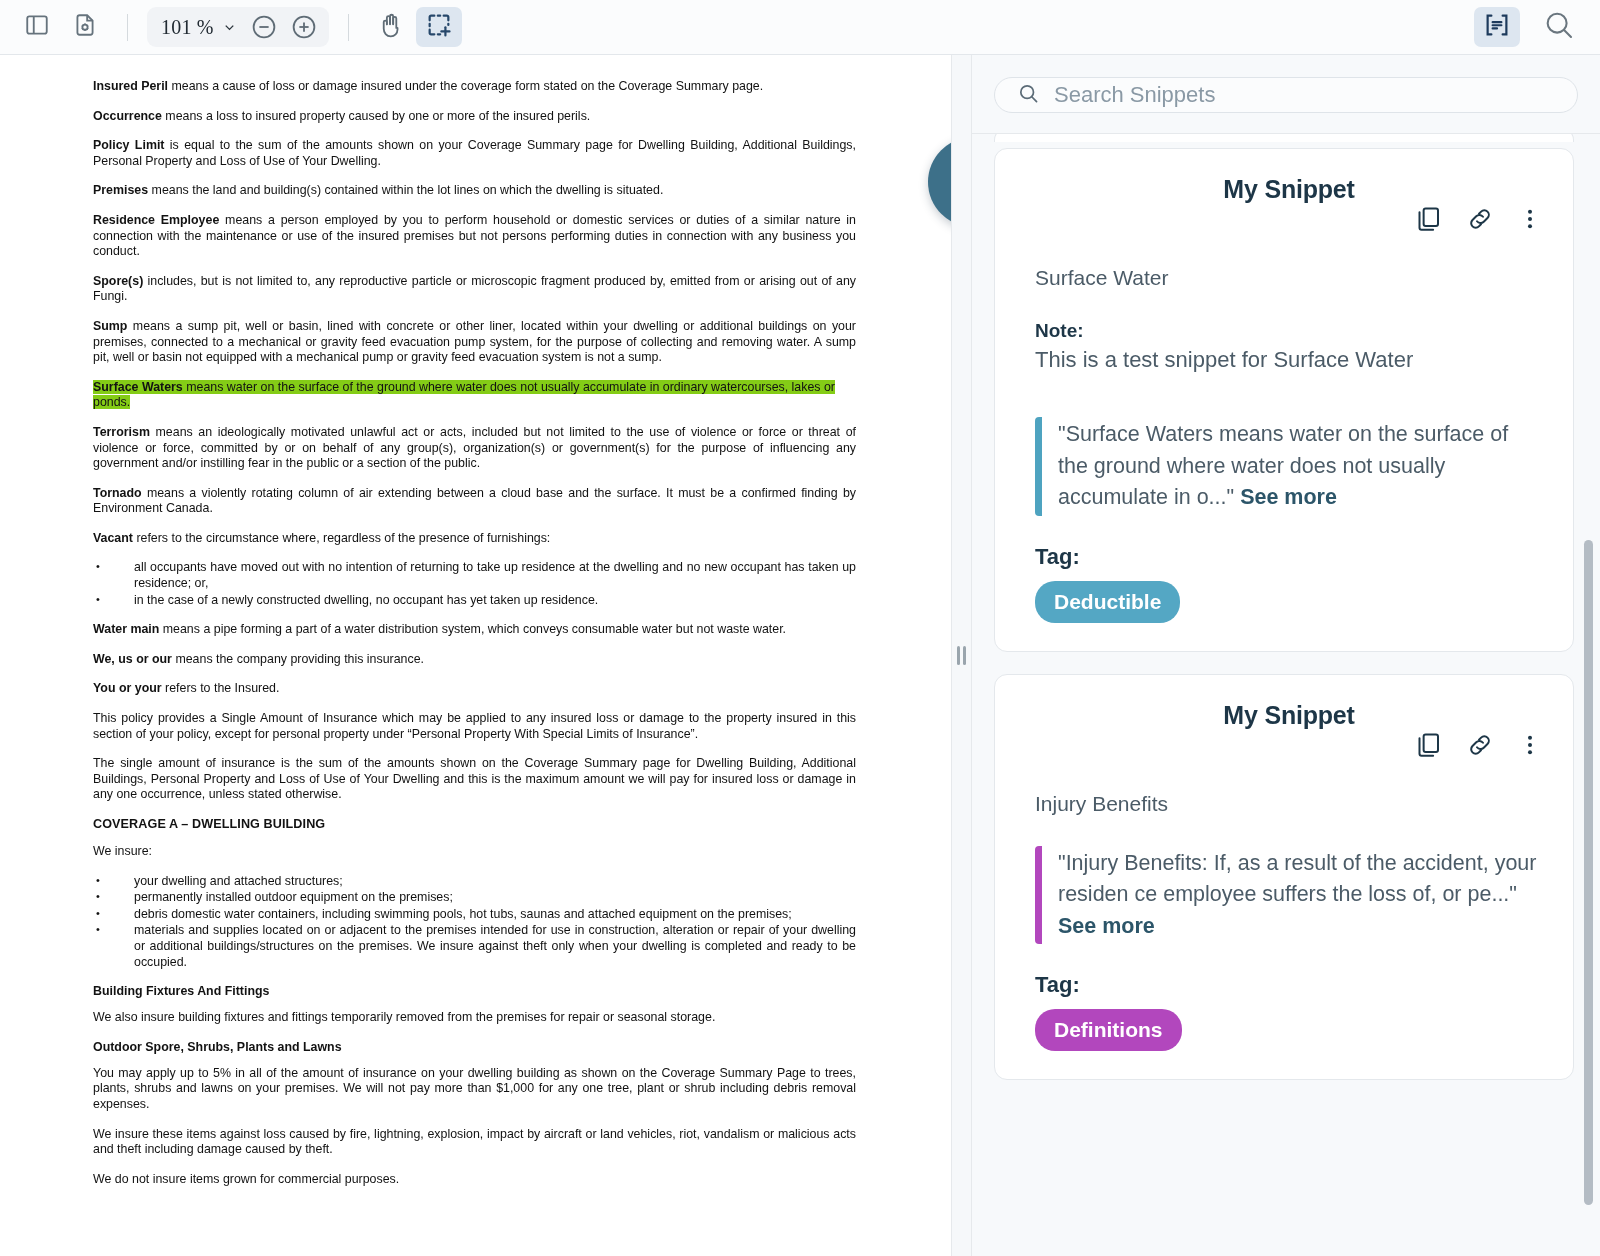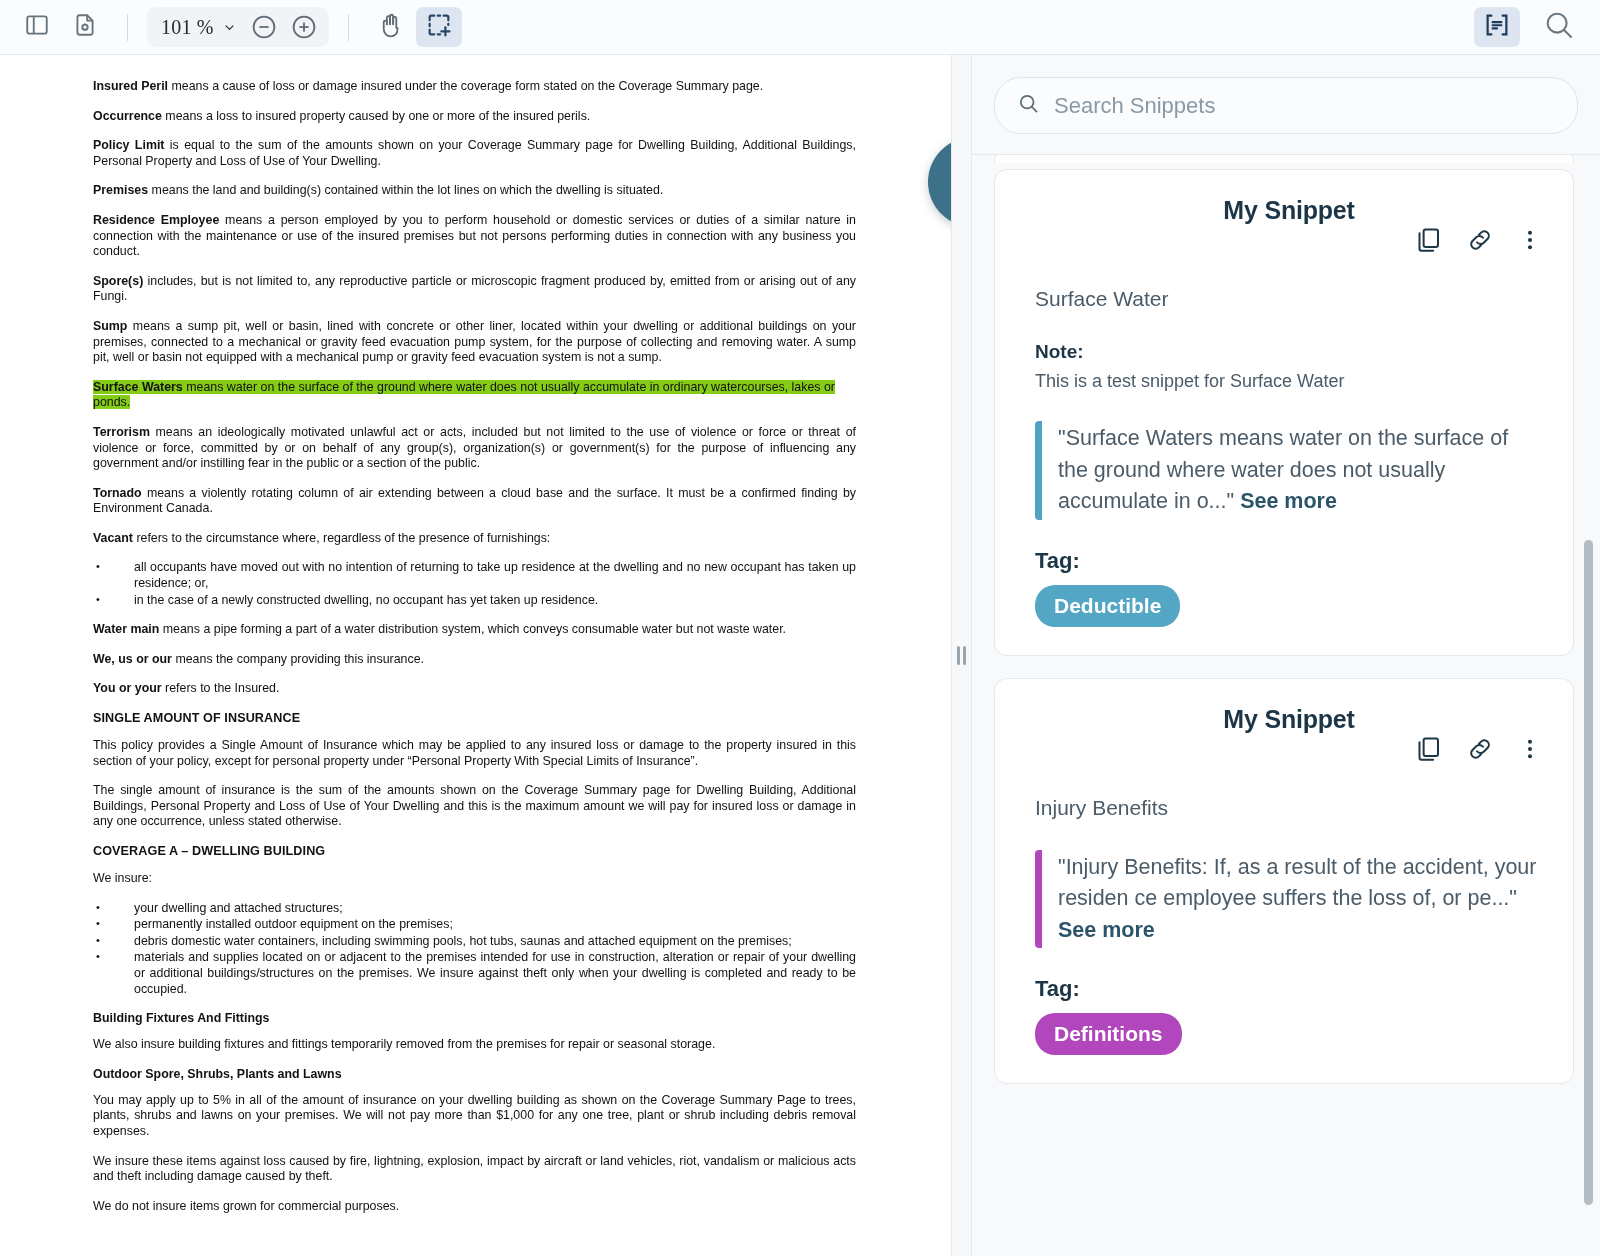--- a/index.html
+++ b/index.html
@@ -79,21 +79,21 @@
     display: flex; align-items: center; justify-content: center;
     border-right: 1px solid #e6e9ec;
   }
   .splitter-grip { display: flex; gap: 3px; }
   .splitter-grip i { width: 3px; height: 19px; background: #9aa5ad; border-radius: 2px; display:block;}
 
   
   .snip-pane { flex: 1; background: #f7f9fb; display: flex; flex-direction: column; min-width: 0; position: relative;}
   .snip-search-wrap { padding: 22px 22px 20px 22px; background: #f7f9fb; border-bottom: 1px solid #e6e9ec; }
   .snip-search {
-    display: flex; align-items: center; gap: 14px; height: 57px;
+    display: flex; align-items: center; gap: 14px; height: 36px;
     background: #fbfcfd; border: 1px solid #dfe4e9; border-radius: 27px;
     padding: 0 22px; cursor: text;
   }
   .snip-search input {
     flex: 1; border: none; outline: none; background: transparent;
     font-size: 22px; color: #2c3e4d; font-family: "Liberation Sans", sans-serif;
   }
   .snip-search input::placeholder { color: #8a99a5; }
 
   .snip-list { flex: 1; overflow: hidden; padding: 0 26px 0 22px; position: relative; }
@@ -105,21 +105,21 @@
   .snip-card {
     background: #ffffff; border: 1px solid #e4e8ec; border-radius: 13px;
     padding: 26px 30px 28px 40px; margin-bottom: 22px;
   }
   .snip-head { display: flex; align-items: center; margin-bottom: 28px; flex-direction: column; }
   .snip-title { font-size: 25px; font-weight: bold; color: #1d3647; letter-spacing: -.2px; }
   .snip-actions { margin-left: auto; display: flex; align-items: center; gap: 22px; }
   .icon-btn { cursor: pointer; display: flex; align-items: center; justify-content: center; }
   .snip-sub { font-size: 21px; color: #4b5b67; margin-bottom: 30px; }
   .snip-note-label { font-size: 19px; font-weight: bold; color: #1d3647; margin-bottom: 2px; }
-  .snip-note-body { font-size: 18px; color: #4b5b67; line-height: 32px; margin-bottom: 24px; }
+  .snip-note-body { font-size: 22px; color: #4b5b67; line-height: 32px; margin-bottom: 41px; }
   .snip-quote {
     border-left: 7px solid #4ea3c0; border-radius: 4px;
     padding: 2px 0 2px 16px; margin-bottom: 28px;
   }
   .snip-quote.purple { border-left-color: #b247bd; }
   .snip-quote p { font-size: 21.5px; color: #4b5b67; line-height: 31.5px; }
   .see-more { color: #2c5569; font-weight: bold; cursor: pointer; white-space: nowrap; }
   .tag-label { font-size: 22px; font-weight: bold; color: #1d3647; margin-bottom: 11px; }
   .tag-chip {
     display: inline-block; padding: 9px 19px; border-radius: 20px;
@@ -255,21 +255,20 @@
           <p><span class=""><b>Terrorism</b> means an ideologically motivated unlawful act or acts, included but not limited to the use of violence or force or threat of violence or force, committed by or on behalf of any group(s), organization(s) or government(s) for the purpose of influencing any government and/or instilling fear in the public or a section of the public.</span></p>
           <p><span class=""><b>Tornado</b> means a violently rotating column of air extending between a cloud base and the surface. It must be a confirmed finding by Environment Canada.</span></p>
           <p><span class=""><b>Vacant</b> refers to the circumstance where, regardless of the presence of furnishings:</span></p>
           <ul class="doc-list">
             <li>all occupants have moved out with no intention of returning  to take up residence at the dwelling and no new occupant has taken up residence; or,</li>
             <li>in the case of a newly constructed dwelling, no occupant has yet taken up residence.</li>
           </ul>
           <p><span class=""><b>Water main</b> means a pipe forming a part of a water distribution system, which conveys consumable water but not waste water.</span></p>
           <p><span class=""><b>We, us or our</b> means the company providing this insurance.</span></p>
           <p><span class=""><b>You or your</b> refers to the Insured.</span></p>
-          <h3>SINGLE AMOUNT OF INSURANCE</h3>
           <p>This policy provides a Single Amount of Insurance which may be applied to any insured loss or damage to the property insured in this section of your policy, except for personal property under “Personal Property With Special Limits of Insurance”.</p>
           <p>The single amount of insurance is the sum of the amounts shown on the Coverage Summary page for Dwelling Building, Additional Buildings, Personal Property and Loss of Use of Your Dwelling and this is the maximum amount we will pay for insured loss or damage in any one occurrence, unless stated otherwise.</p>
           <h3>COVERAGE A – DWELLING BUILDING</h3>
           <p>We insure:</p>
           <ul class="doc-list">
             <li>your dwelling and attached structures;</li>
             <li>permanently installed outdoor equipment on the premises;</li>
             <li>debris domestic water containers, including swimming pools, hot tubs, saunas and attached equipment on the premises;</li>
             <li>materials and supplies located on or adjacent to the premises intended for use in construction, alteration or repair of your dwelling or additional buildings/structures on the premises. We insure against theft only when your dwelling is completed and ready to be occupied.</li>
           </ul>

